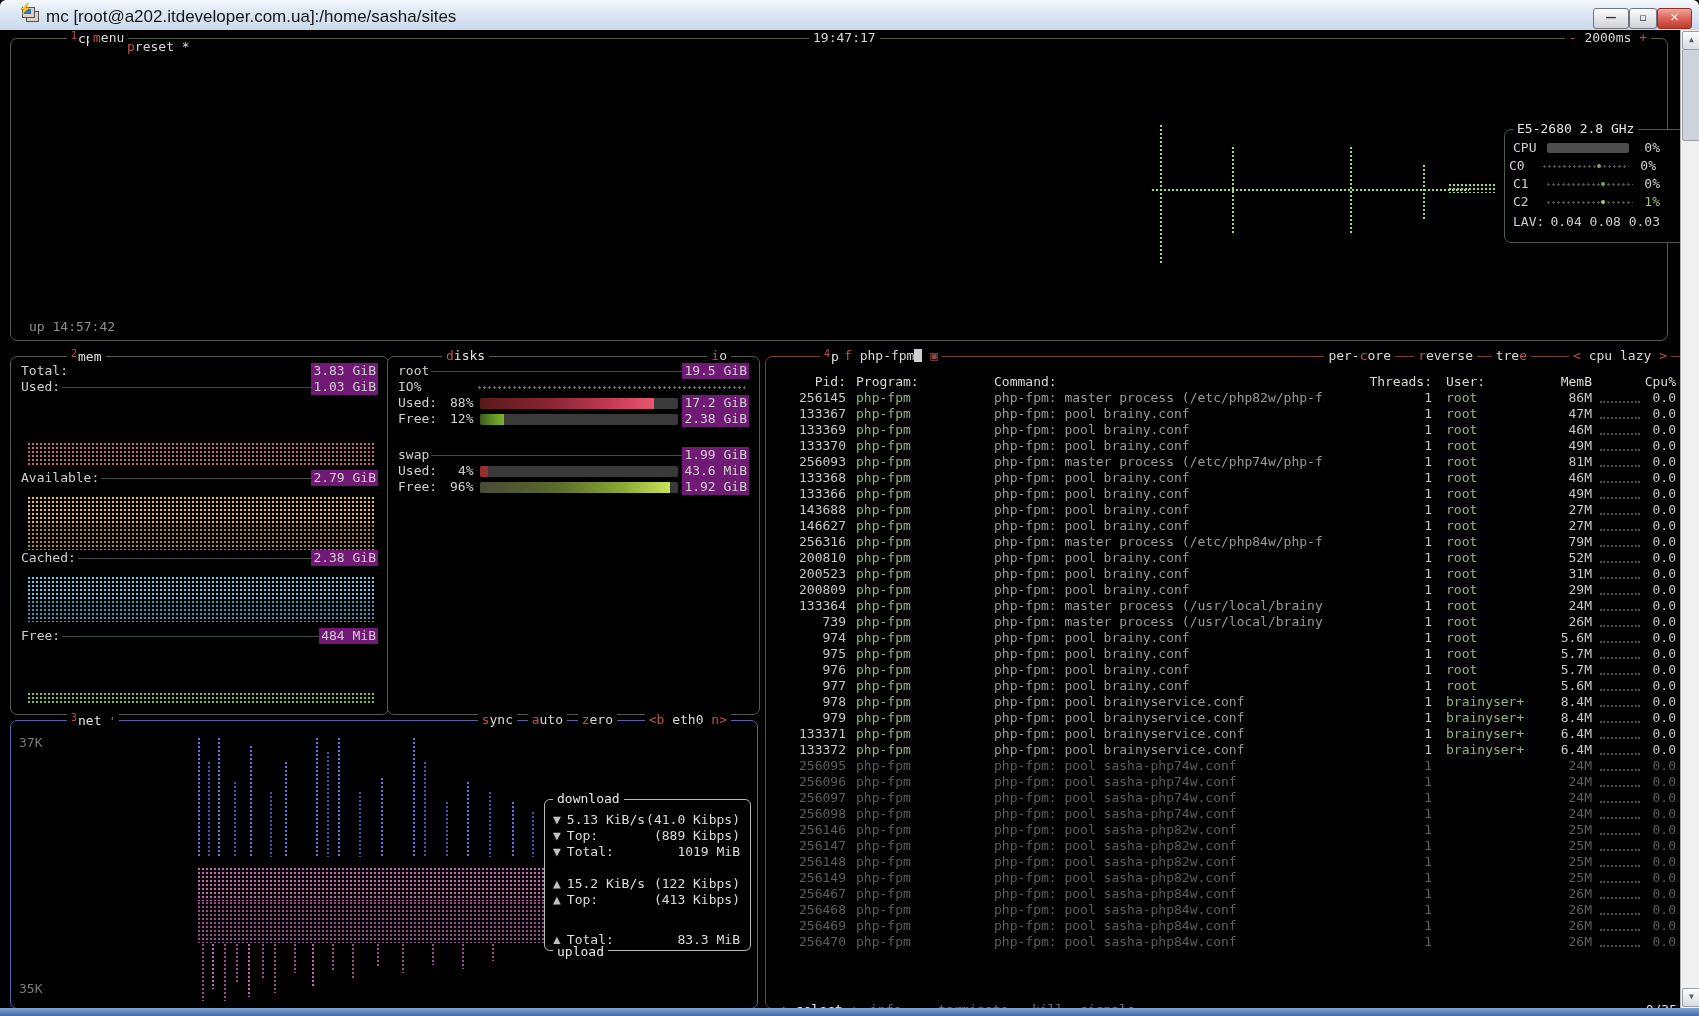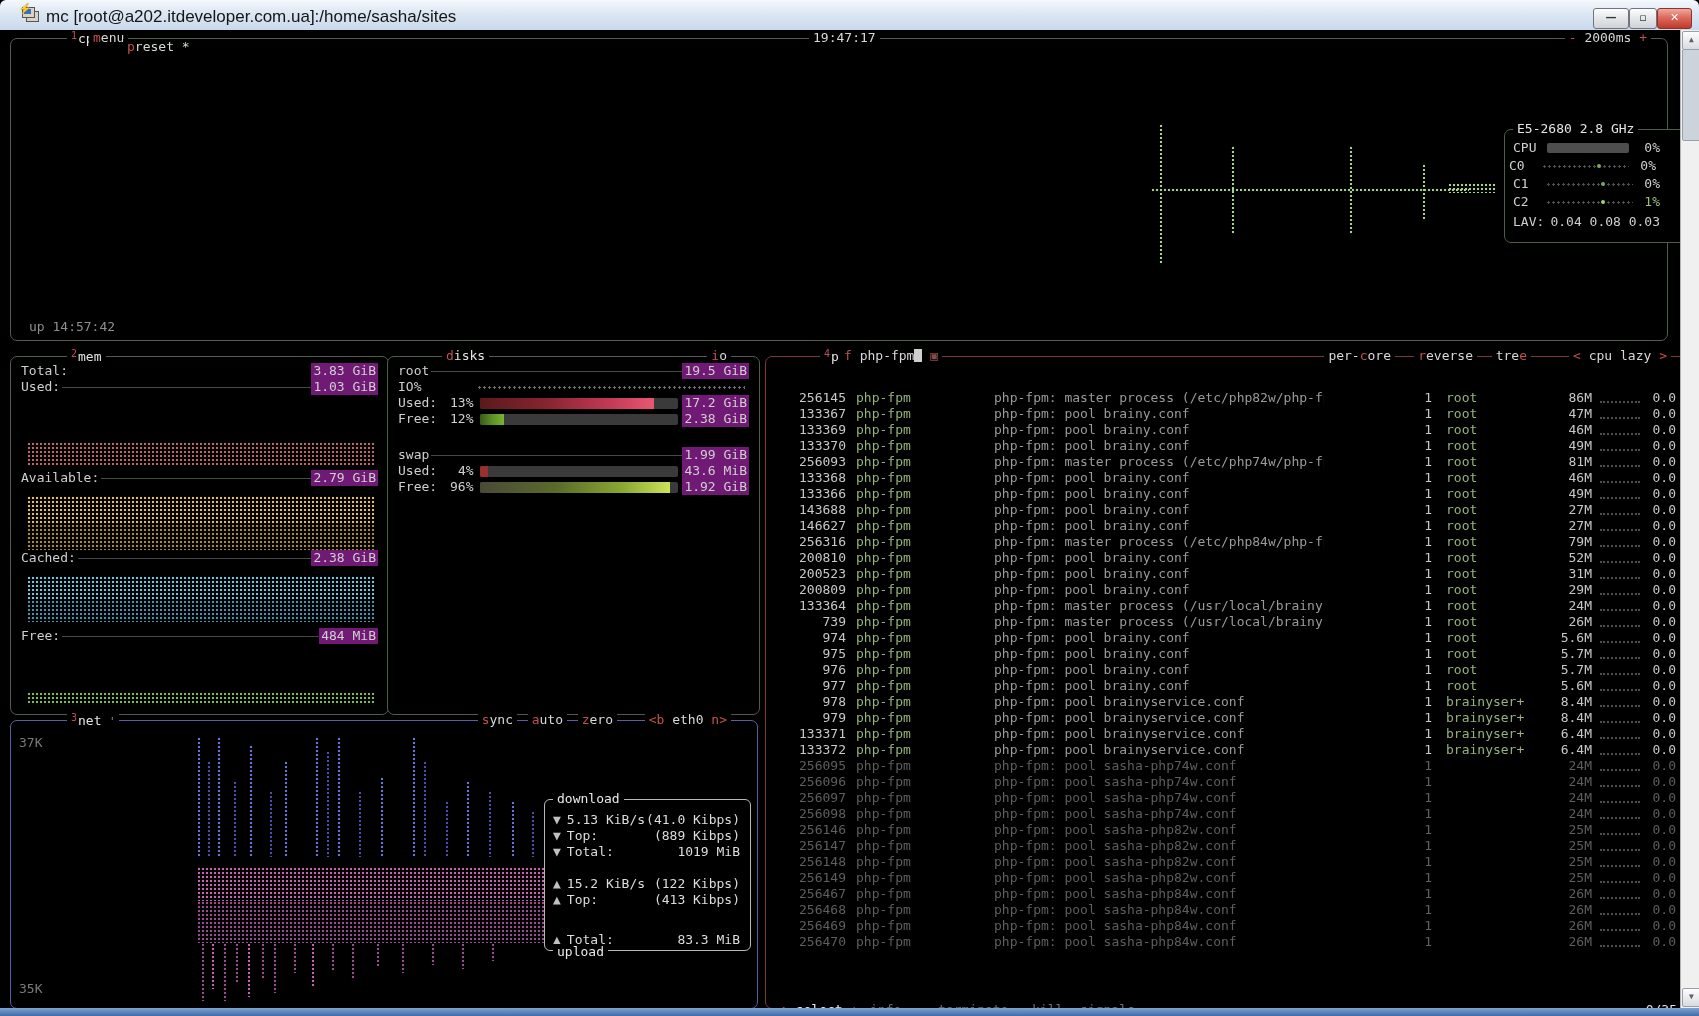--- a/index.html
+++ b/index.html
@@ -189,21 +189,21 @@
         <div class="thruline"></div>
         <span class="lbl-bg">root</span>
         <span class="mem-val">19.5 GiB</span>
       </div>
       <div class="mem-row" style="top:22px;">
         <span class="lbl-bg">IO%</span>
         <div class="dotline" style="left:82px;right:6px;"></div>
       </div>
       <div class="mem-row" style="top:38px;">
         <span class="lbl-bg">Used:</span>
-        <span style="position:absolute;left:54px;">13%</span>
+        <span style="position:absolute;left:54px;">88%</span>
         <div class="bar">
             <div class="fill" style="width:88%;background:linear-gradient(90deg,#5a1a1a,#8a2433 40%,#c43a56 75%,#e85772);"></div>
           </div>
         <span class="mem-val">17.2 GiB</span>
       </div>
       <div class="mem-row" style="top:54px;">
         <span class="lbl-bg">Free:</span>
         <span style="position:absolute;left:54px;">12%</span>
         <div class="bar">
             <div class="fill" style="width:12%;background:linear-gradient(90deg,#3a5a1a,#5d8f25,#79b52e);"></div>
@@ -300,20 +300,30 @@
     </div>
 
     <div class="box b-proc" style="left:765px;top:326px;width:901px;height:651px;padding-left:28px;">
       <span class="boxtitle" style="left:14px;"><span class="sup">4</span><span>proc</span></span>
       <span class="onborder" style="left:74px;top:-9px;"><span class="hk">f</span> <span>php-fpm</span><span style="display:inline-block;width:8px;height:13px;background:#cfcfcf;vertical-align:-2px;"></span>&nbsp;<span class="dimred">▣</span></span>
       <span class="onborder" style="right:300px;top:-9px;"><span>per-</span><span class="hk">c</span><span>ore</span></span>
       <span class="onborder" style="right:218px;top:-9px;"><span class="hk">r</span><span>everse</span></span>
       <span class="onborder" style="right:164px;top:-9px;"><span>tre</span><span class="hk">e</span><span></span></span>
       <span class="onborder" style="right:24px;top:-9px;"><span class="hk">&lt;</span> <span>cpu lazy</span> <span class="hk">&gt;</span></span>
 
+      <div class="prow phead" style="position:absolute;left:10px;top:17px;">
+        <span class="c-pid" style="color:#d6dcd0;">Pid:</span>
+        <span class="c-prog" style="color:#d6dcd0;">Program:</span>
+        <span class="c-cmd" style="color:#d6dcd0;">Command:</span>
+        <span class="c-thr" style="color:#d6dcd0;">Threads:</span>
+        <span class="c-user" style="color:#d6dcd0;">User:</span>
+        <span class="c-mem" style="color:#d6dcd0;">MemB</span>
+        <span class="c-dots"></span>
+        <span class="c-cpu" style="color:#d6dcd0;">Cpu%</span>
+      </div>
 
       <div id="proc-rows" style="position:absolute;left:10px;top:33px;">
           <div class="prow">
     <span class="c-pid">256145</span>
     <span class="c-prog">php-fpm</span>
     <span class="c-cmd">php-fpm: master process (/etc/php82w/php-fpm.sasha.</span>
     <span class="c-thr">1</span>
     <span class="c-user">root</span>
     <span class="c-mem">86M</span>
     <span class="c-dots">

